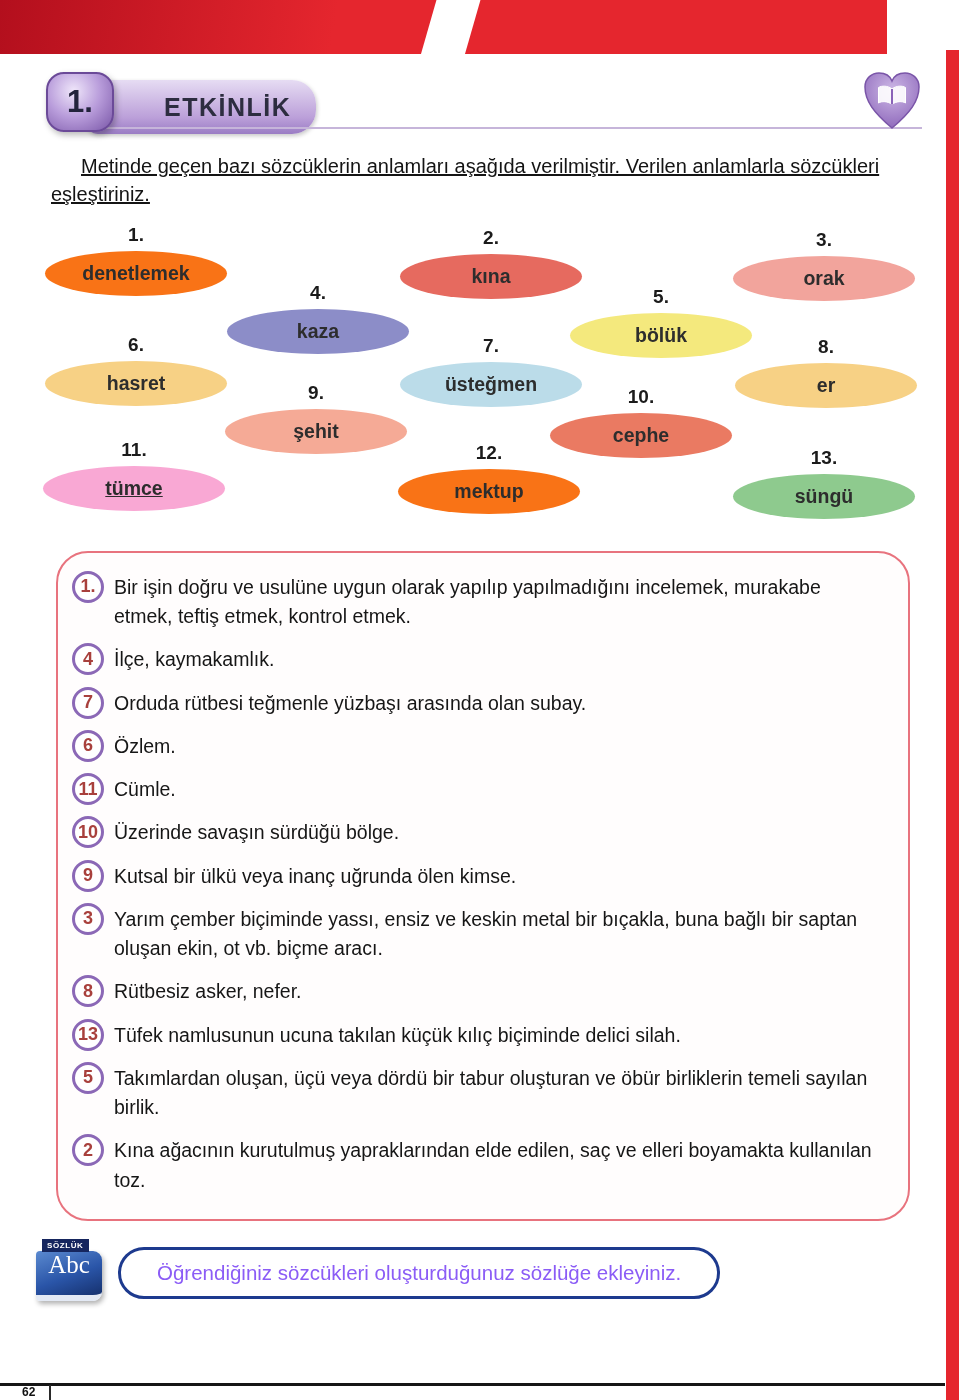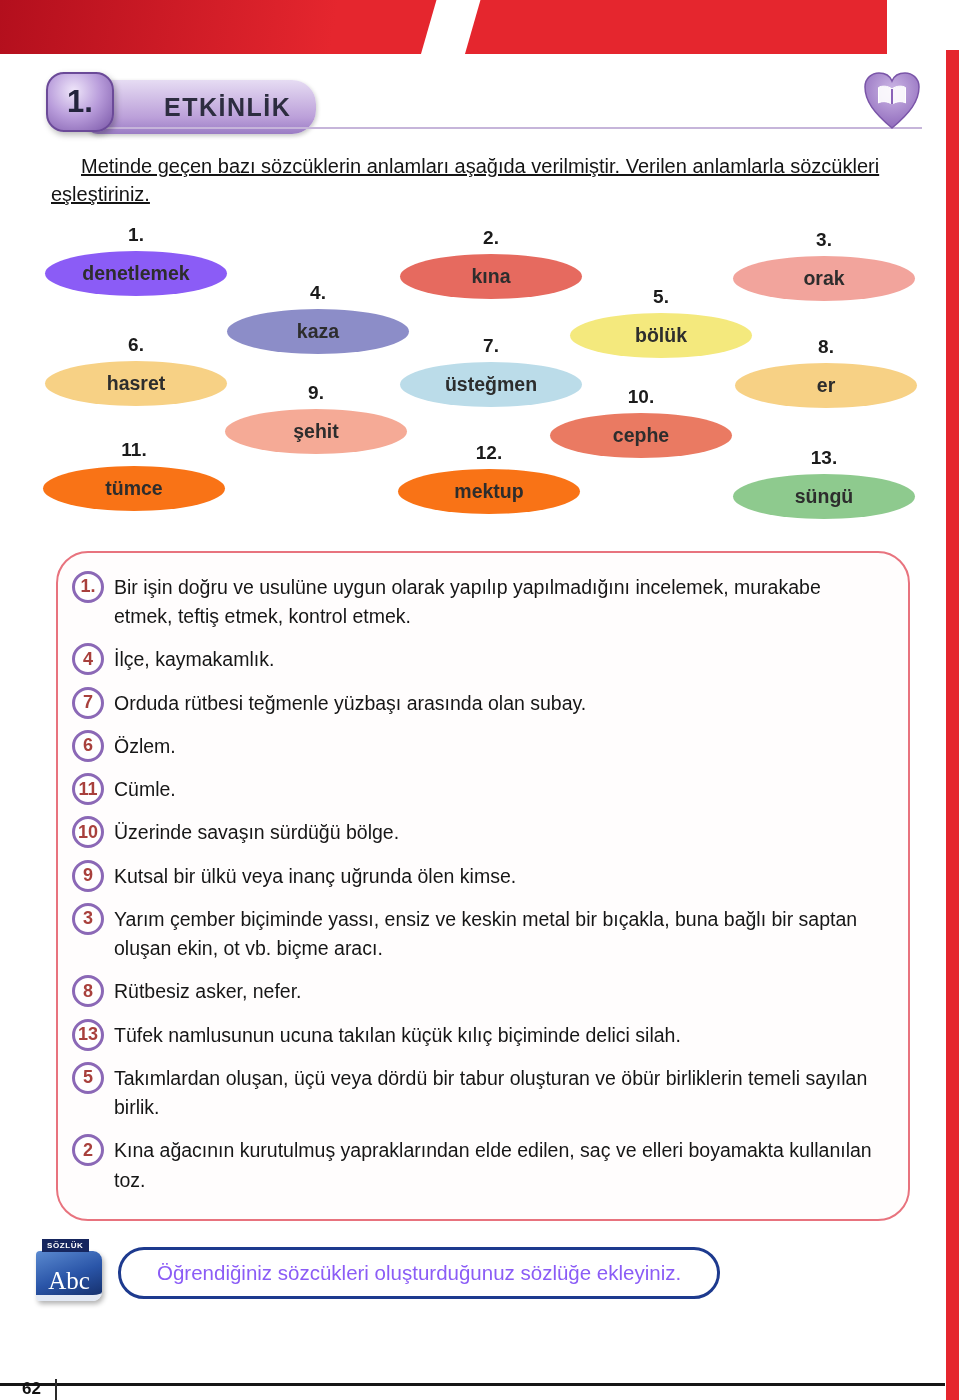--- a/index.html
+++ b/index.html
@@ -14,21 +14,21 @@
 
   
   .top-banner { position:absolute; top:0; left:0; width:959px; height:54px;
     background:linear-gradient(100deg,#b30f1d 0%, #e5262e 35%, #e5262e 100%); z-index:6; }
   .banner-slash { position:absolute; top:-8px; left:428px; width:44px; height:75px;
     background:#ffffff; transform:skewX(-16deg); }
   .banner-corner { position:absolute; top:0; right:0; width:72px; height:54px; background:#ffffff; }
   .right-stripe { position:absolute; top:50px; right:0; width:13px; height:1350px; background:#e5262e; z-index:6; }
   .bottom-rule { position:absolute; left:0; bottom:14px; width:945px; height:3px; background:#161616; }
   .page-num { position:absolute; left:14px; bottom:0; padding:0 14px 1px 8px;
-    border-right:2px solid #2a2a2a; font-size:17px; font-weight:bold; color:#111; }
+    border-right:2px solid #2a2a2a; font-size:12px; font-weight:bold; color:#111; }
 
   .content { position:absolute; top:60px; left:30px; width:902px; }
 
   
   .activity-header { position:relative; height:72px; margin:12px 8px 0 8px; }
   .activity-badge { position:absolute; left:8px; top:0; width:68px; height:60px; border-radius:18px;
     background:radial-gradient(circle at 40% 30%, #efe6fa 0%, #b99ddb 48%, #7a57a8 100%);
     border:2px solid #6b4a98; box-shadow:2px 3px 6px rgba(0,0,0,0.28);
     display:flex; align-items:center; justify-content:center; z-index:2; }
   .activity-badge span { font-size:31px; font-weight:bold; color:#23233c; }
@@ -78,21 +78,21 @@
 
   
   .footer { display:flex; align-items:center; margin:22px 0 0 6px; }
   .dict-icon { position:relative; width:76px; height:60px; margin-right:6px; flex:0 0 auto; }
   .dict-tab { position:absolute; top:-4px; left:6px; background:#16265e; color:#fff;
     font-size:8px; font-weight:bold; letter-spacing:0.6px; padding:2px 5px; z-index:2; }
   .dict-book { position:absolute; top:8px; left:0; width:66px; height:50px;
     background:linear-gradient(160deg,#5b8ad0 0%, #2a55a8 55%, #16316e 100%);
     border-radius:4px 9px 9px 4px; border-bottom:6px solid #e3e9f4;
     box-shadow:2px 3px 5px rgba(0,0,0,0.3);
-    display:flex; align-items:flex-end; justify-content:center; }
+    display:flex; align-items:flex-start; justify-content:center; }
   .dict-book span { font-family:"Liberation Serif", serif; font-size:25px; color:#ffffff; }
   .footer-oval { border:3px solid #1d3a8e; border-radius:32px; padding:11px 36px;
     font-size:20.5px; color:#8b5cf6; white-space:nowrap; }
 </style>
 </head>
 <body>
 
 <div class="top-banner">
   <div class="banner-slash"></div>
   <div class="banner-corner"></div>
@@ -122,21 +122,21 @@
         <path d="M30 19 L30 34.5" stroke="#8a63b8" stroke-width="2" fill="none"></path>
       </svg>
     </div>
   </div>
 
   <p class="instructions">Metinde geçen bazı sözcüklerin anlamları aşağıda verilmiştir. Verilen anlamlarla sözcükleri eşleştiriniz.</p>
 
   <div class="words">
     <div class="word-item wp1">
       <div class="word-num">1.</div>
-      <div class="word-oval" style="background-color: #8b5cf6;">denetlemek</div>
+      <div class="word-oval" style="background-color: #f97316;">denetlemek</div>
     </div>
     <div class="word-item wp2">
       <div class="word-num">2.</div>
       <div class="word-oval" style="background-color: rgb(230, 106, 95);">kına</div>
     </div>
     <div class="word-item wp3">
       <div class="word-num">3.</div>
       <div class="word-oval" style="background-color: rgb(242, 164, 156);">orak</div>
     </div>
     <div class="word-item wp4">
@@ -162,21 +162,21 @@
     <div class="word-item wp9">
       <div class="word-num">9.</div>
       <div class="word-oval" style="background-color: rgb(245, 170, 150);">şehit</div>
     </div>
     <div class="word-item wp10">
       <div class="word-num">10.</div>
       <div class="word-oval" style="background-color: rgb(234, 122, 98);">cephe</div>
     </div>
     <div class="word-item wp11">
       <div class="word-num">11.</div>
-      <div class="word-oval" style="background-color: #f97316;">tümce</div>
+      <div class="word-oval" style="background-color: #f9a8d4; text-decoration: underline;">tümce</div>
     </div>
     <div class="word-item wp12">
       <div class="word-num">12.</div>
       <div class="word-oval" style="background-color: #f97316;">mektup</div>
     </div>
     <div class="word-item wp13">
       <div class="word-num">13.</div>
       <div class="word-oval" style="background-color: rgb(142, 202, 142);">süngü</div>
     </div>
   </div>

